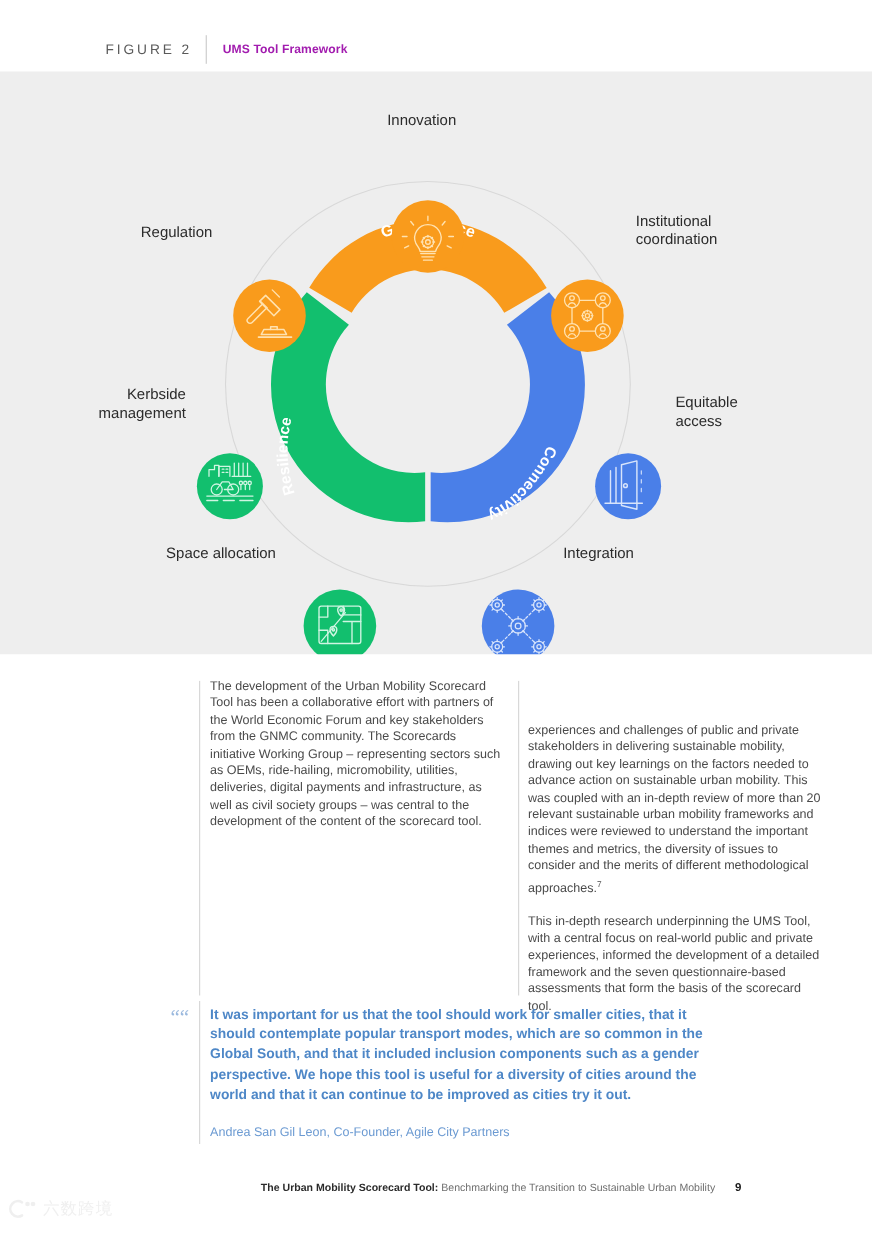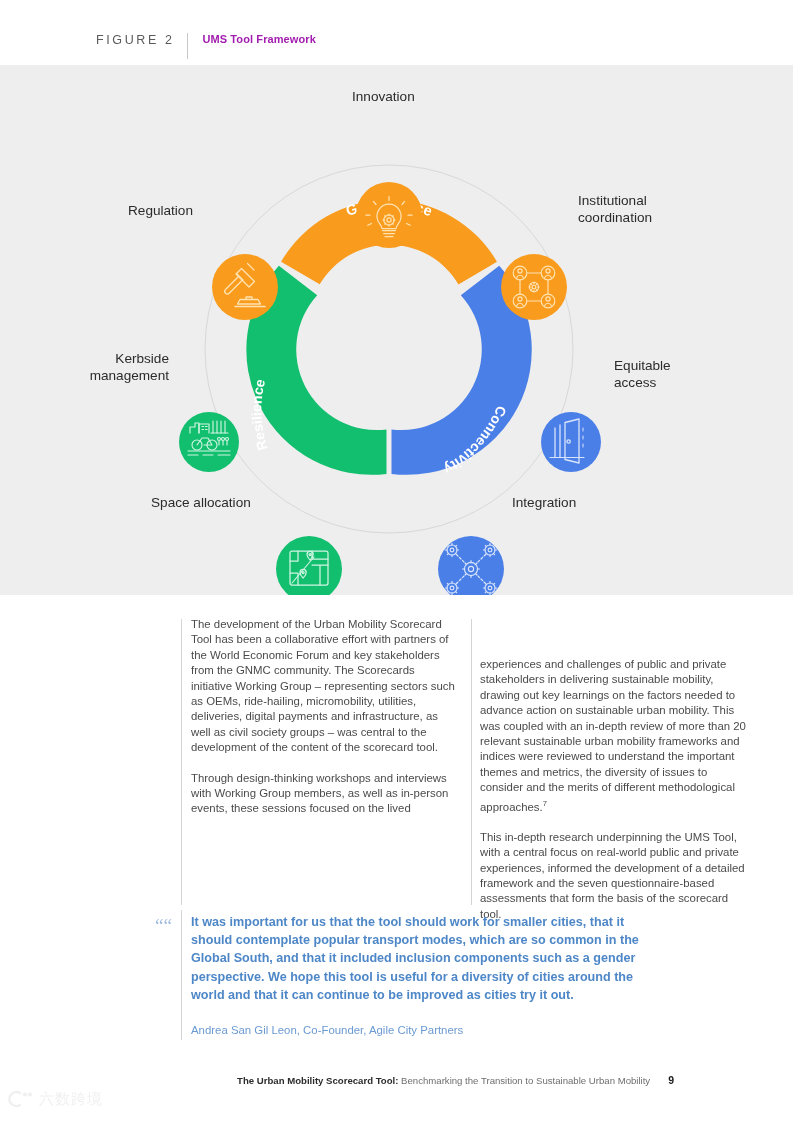--- a/index.html
+++ b/index.html
@@ -20,20 +20,21 @@
   .fig-header {
     position: absolute;
     left: 0; top: 0;
     width: 793px; height: 65px;
     background: #ffffff;
   }
   .fig-header-inner {
     position: absolute;
     left: 96px; top: 33px;
     display: flex;
+    align-items: center;
     height: 24px;
   }
   .fig-label {
     font-size: 12.5px;
     letter-spacing: 2.6px;
     color: #5a5a5a;
     font-weight: 400;
     white-space: nowrap;
   }
   .fig-divider {
@@ -64,21 +65,21 @@
   }
   .diagram-stage svg { display: block; }
 
   .node-label {
     position: absolute;
     font-size: 13.6px;
     color: #2b2b2b;
     line-height: 16.5px;
     white-space: pre-line;
   }
-  .lbl-innovation   { left: 352px; top: 24px; }
+  .lbl-innovation   { left: 352px; top: 37px; }
   .lbl-instcoord    { left: 578px; top: 128px; }
   .lbl-equitable    { left: 614px; top: 293px; }
   .lbl-integration  { left: 512px; top: 430px; }
   .lbl-spaceallo    { left: 151px; top: 430px; text-align: right; }
   .lbl-kerbside     { left: 64px;  top: 286px; text-align: right; width: 105px; }
   .lbl-regulation   { left: 128px; top: 138px; text-align: right; }
 
   
   .body-area {
     position: absolute;
@@ -419,21 +420,20 @@
   <div class="node-label lbl-regulation">Regulation</div>
 </div>
 
 <div class="body-area">
   <div class="rule-left"></div>
   <div class="rule-mid"></div>
   <div class="rule-quote"></div>
 
   <div class="col col-left">
     <p>The development of the Urban Mobility Scorecard Tool has been a collaborative effort with partners of the World Economic Forum and key stakeholders from the GNMC community. The Scorecards initiative Working Group – representing sectors such as OEMs, ride-hailing, micromobility, utilities, deliveries, digital payments and infrastructure, as well as civil society groups – was central to the development of the content of the scorecard tool.</p>
-    <p>Through design-thinking workshops and interviews with Working Group members, as well as in-person events, these sessions focused on the lived</p>
   </div>
 
   <div class="col col-right">
     <p><span>experiences and challenges of public and private stakeholders in delivering sustainable mobility, drawing out key learnings on the factors needed to advance action on sustainable urban mobility. This was coupled with an in-depth review of more than 20 relevant sustainable urban mobility frameworks and indices were reviewed to understand the important themes and metrics, the diversity of issues to consider and the merits of different methodological approaches.</span><sup>7</sup></p>
     <p>This in-depth research underpinning the UMS Tool, with a central focus on real-world public and private experiences, informed the development of a detailed framework and the seven questionnaire-based assessments that form the basis of the scorecard tool.</p>
   </div>
 
   <div class="quote-wrap">
     <div class="quote-mark">““</div>
     <div class="quote-text">It was important for us that the tool should work for smaller cities, that it should contemplate popular transport modes, which are so common in the Global South, and that it included inclusion components such as a gender perspective. We hope this tool is useful for a diversity of cities around the world and that it can continue to be improved as cities try it out.</div>

